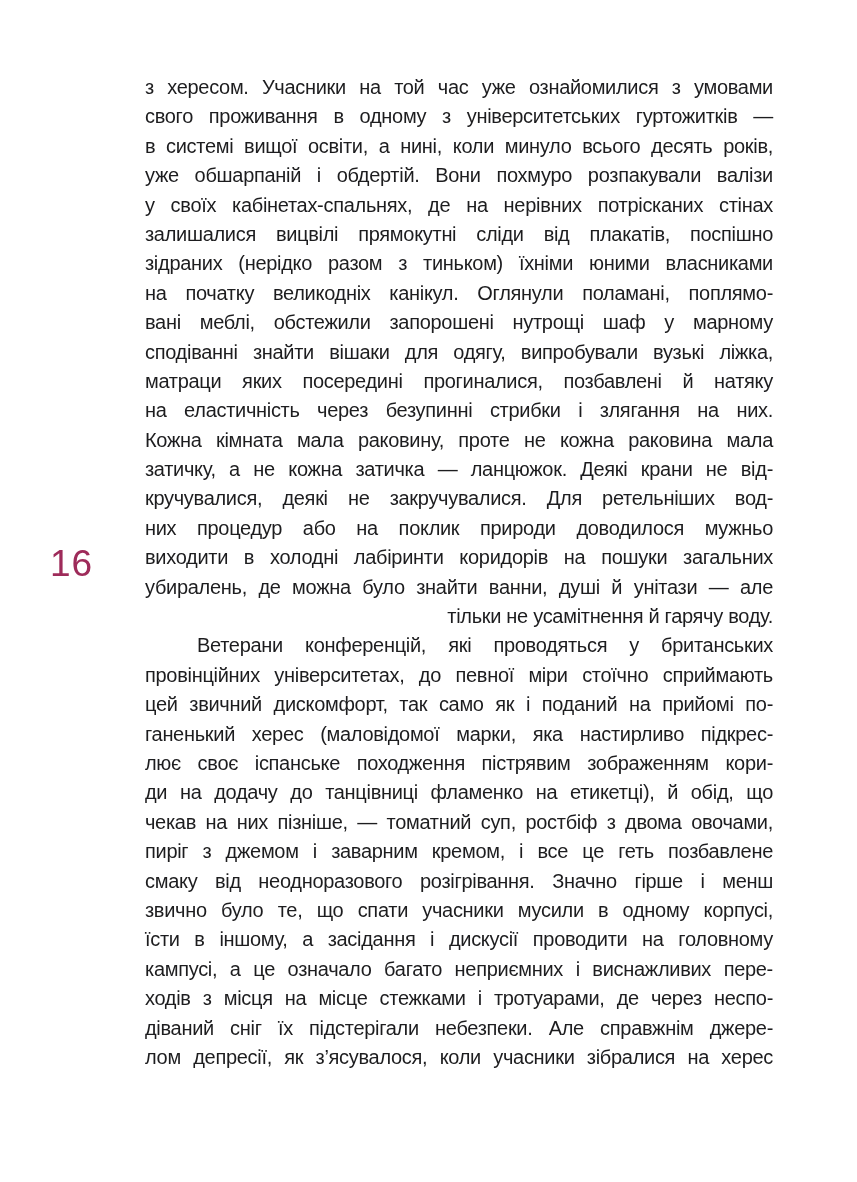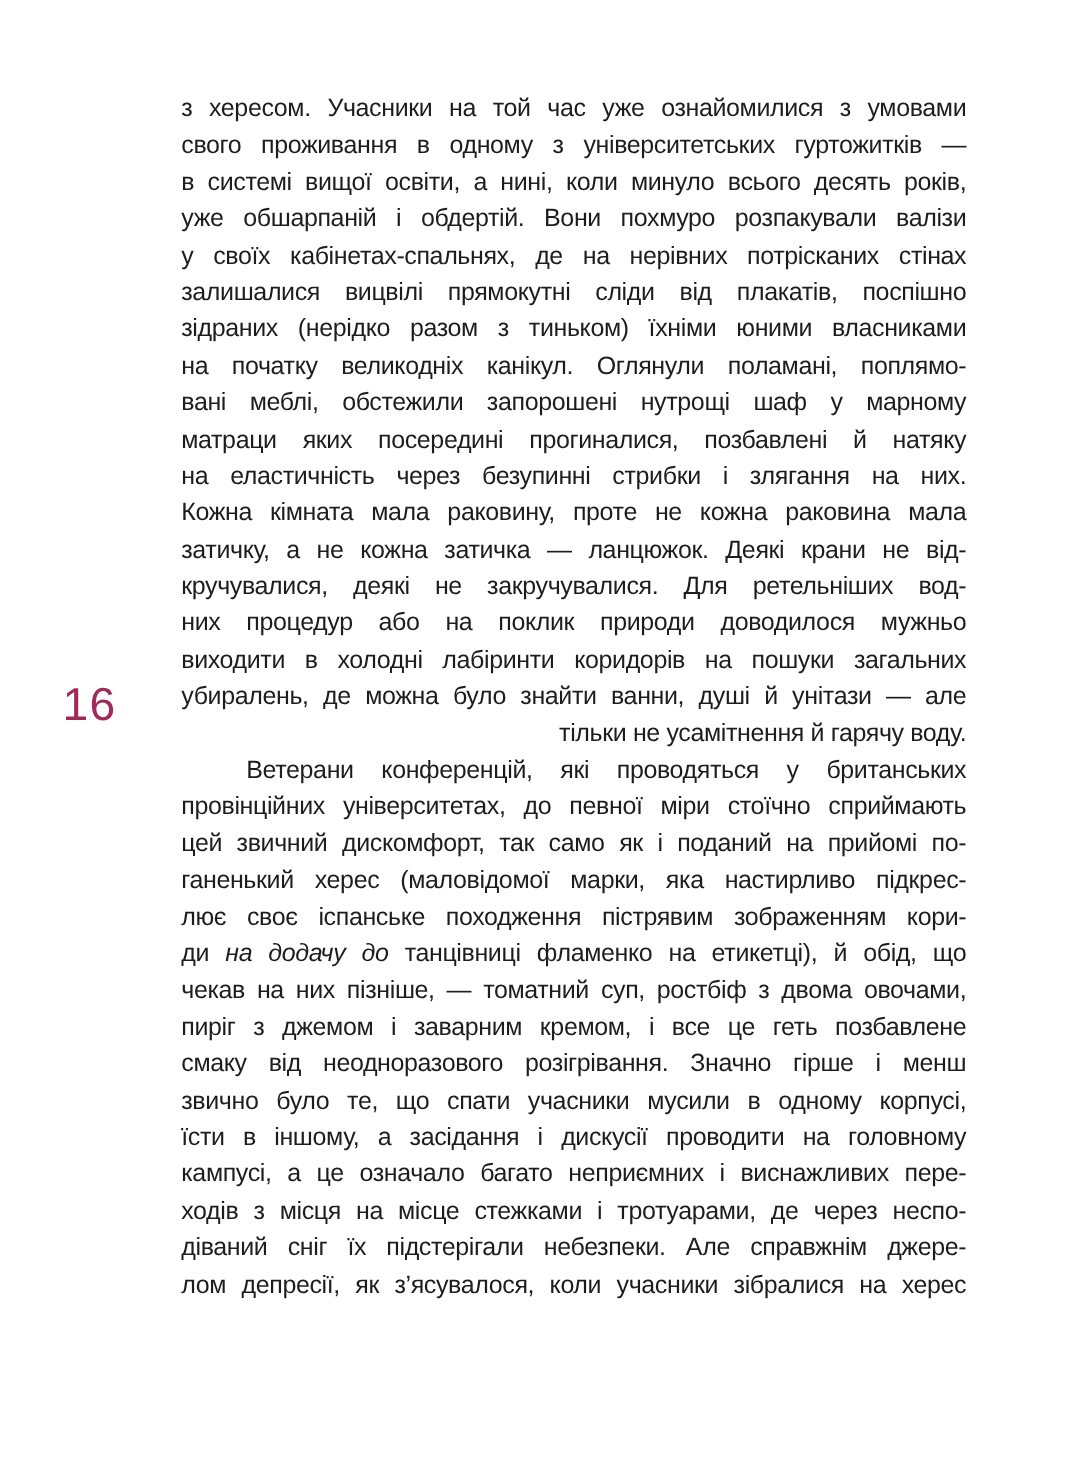--- a/index.html
+++ b/index.html
@@ -44,39 +44,39 @@
   }
   .line.justify {
     text-align: justify;
     text-align-last: justify;
     text-justify: inter-word;
   }
   .line.indent {
     padding-left: 52px;
   }
   .italic {
-    font-style: italic;
   }
 </style>
 </head>
 <body>
 
 <div class="page" style="background: rgb(255, 255, 255);">
   <div class="page-number" style="color: rgb(158, 43, 90);">16</div>
   <div class="text-block" style="color: rgb(29, 29, 31); margin-top: 22px;">
       <div class="paragraph">
         <div class="line justify"><span>з хересом. Учасники на той час уже ознайомилися з умовами</span></div>
         <div class="line justify"><span>свого проживання в одному з університетських гуртожитків —</span></div>
         <div class="line justify"><span>в системі вищої освіти, а нині, коли минуло всього десять років,</span></div>
         <div class="line justify"><span>уже обшарпаній і обдертій. Вони похмуро розпакували валізи</span></div>
         <div class="line justify"><span>у своїх кабінетах-спальнях, де на нерівних потрісканих стінах</span></div>
         <div class="line justify"><span>залишалися вицвілі прямокутні сліди від плакатів, поспішно</span></div>
         <div class="line justify"><span>зідраних (нерідко разом з тиньком) їхніми юними власниками</span></div>
         <div class="line justify"><span>на початку великодніх канікул. Оглянули поламані, поплямо-</span></div>
         <div class="line justify"><span>вані меблі, обстежили запорошені нутрощі шаф у марному</span></div>
+        <div class="line justify"><span>сподіванні знайти вішаки для одягу, випробували вузькі ліжка,</span></div>
         <div class="line justify"><span>матраци яких посередині прогиналися, позбавлені й натяку</span></div>
         <div class="line justify"><span>на еластичність через безупинні стрибки і злягання на них.</span></div>
         <div class="line justify"><span>Кожна кімната мала раковину, проте не кожна раковина мала</span></div>
         <div class="line justify"><span>затичку, а не кожна затичка — ланцюжок. Деякі крани не від-</span></div>
         <div class="line justify"><span>кручувалися, деякі не закручувалися. Для ретельніших вод-</span></div>
         <div class="line justify"><span>них процедур або на поклик природи доводилося мужньо</span></div>
         <div class="line justify"><span>виходити в холодні лабіринти коридорів на пошуки загальних</span></div>
         <div class="line justify"><span>убиралень, де можна було знайти ванни, душі й унітази — але</span></div>
         <div class="line"><span>тільки не усамітнення й гарячу воду.</span></div>
       </div>

